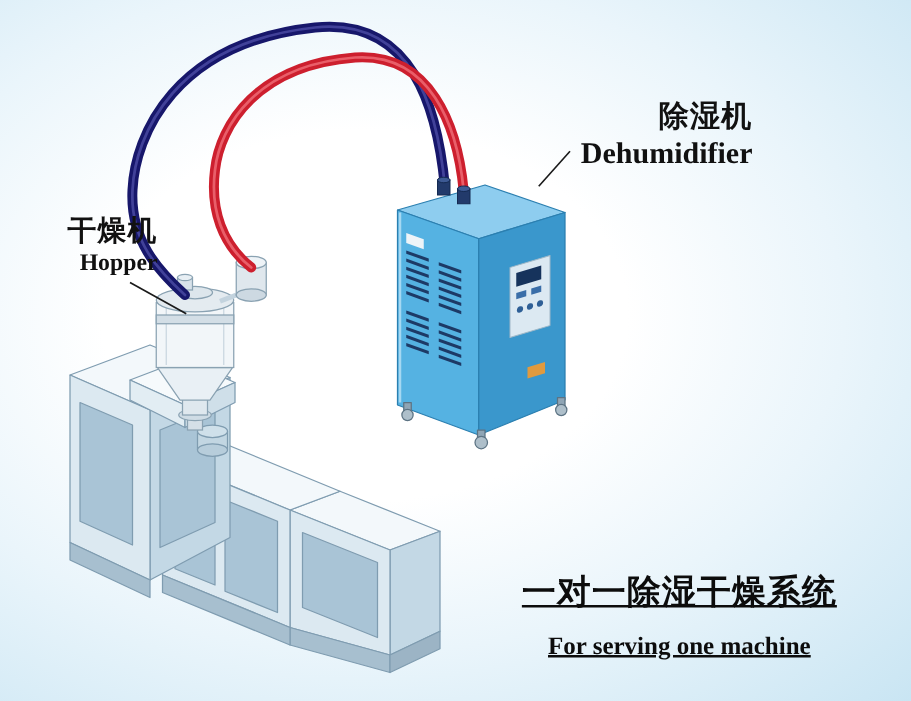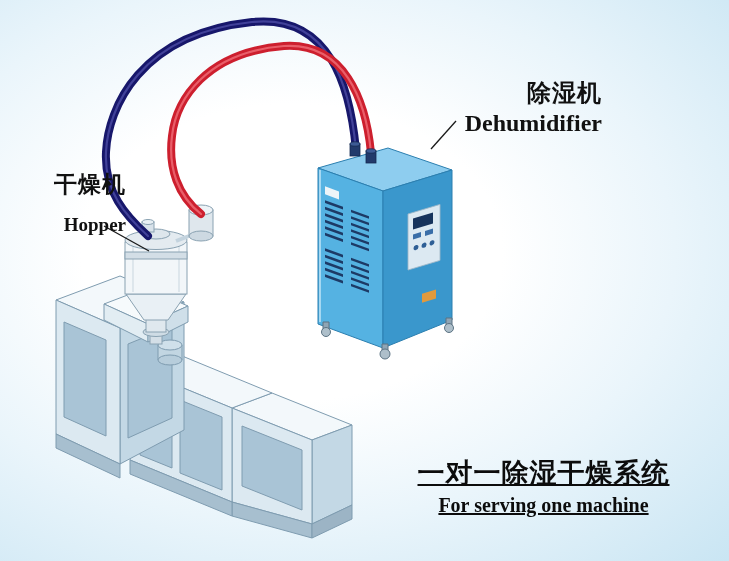--- a/index.html
+++ b/index.html
@@ -7,27 +7,27 @@
   .stage{
     position:relative;width:729px;height:561px;overflow:hidden;
     background:radial-gradient(ellipse at 40% 45%, #ffffff 34%, #eaf5fb 62%, #c9e5f3 100%);
   }
   .stage svg{position:absolute;left:0;top:0;z-index:1;}
   .label{position:absolute;z-index:2;color:#111;}
   .label .zh{font-weight:bold;letter-spacing:1px;}
   .serif{font-family:"Liberation Serif",serif;}
   .hopper-label{left:54px;top:169px;text-align:right;}
   .hopper-label .zh{font-size:23px;}
-  .hopper-label .en{font-size:19px;font-weight:bold;margin-top:14px;}
+  .hopper-label .en{font-size:19px;font-weight:bold;margin-top:0;}
   .dehu-label{left:452px;top:77px;width:150px;text-align:right;}
   .dehu-label .zh{font-size:24px;}
   .dehu-label .en{font-size:24px;font-weight:bold;margin-top:1px;}
   .caption{left:396px;top:455px;width:295px;text-align:center;z-index:2;position:absolute;color:#0c0c0c;text-decoration:underline;}
   .caption .zh{font-size:27px;font-weight:bold;letter-spacing:1px;}
-  .caption .en{font-size:20px;font-weight:bold;margin-top:3px;}
+  .caption .en{font-size:20px;font-weight:bold;margin-top:15px;}
   .watermark{
     position:absolute;left:88px;top:254px;z-index:3;
     font-size:47px;font-weight:bold;letter-spacing:3px;
     color:rgba(255,255,255,0.88);
     text-shadow:0 0 6px rgba(150,185,205,0.65), 1px 2px 2px rgba(130,165,190,0.4);
     white-space:nowrap;
   }
 </style>
 </head>
 <body>

